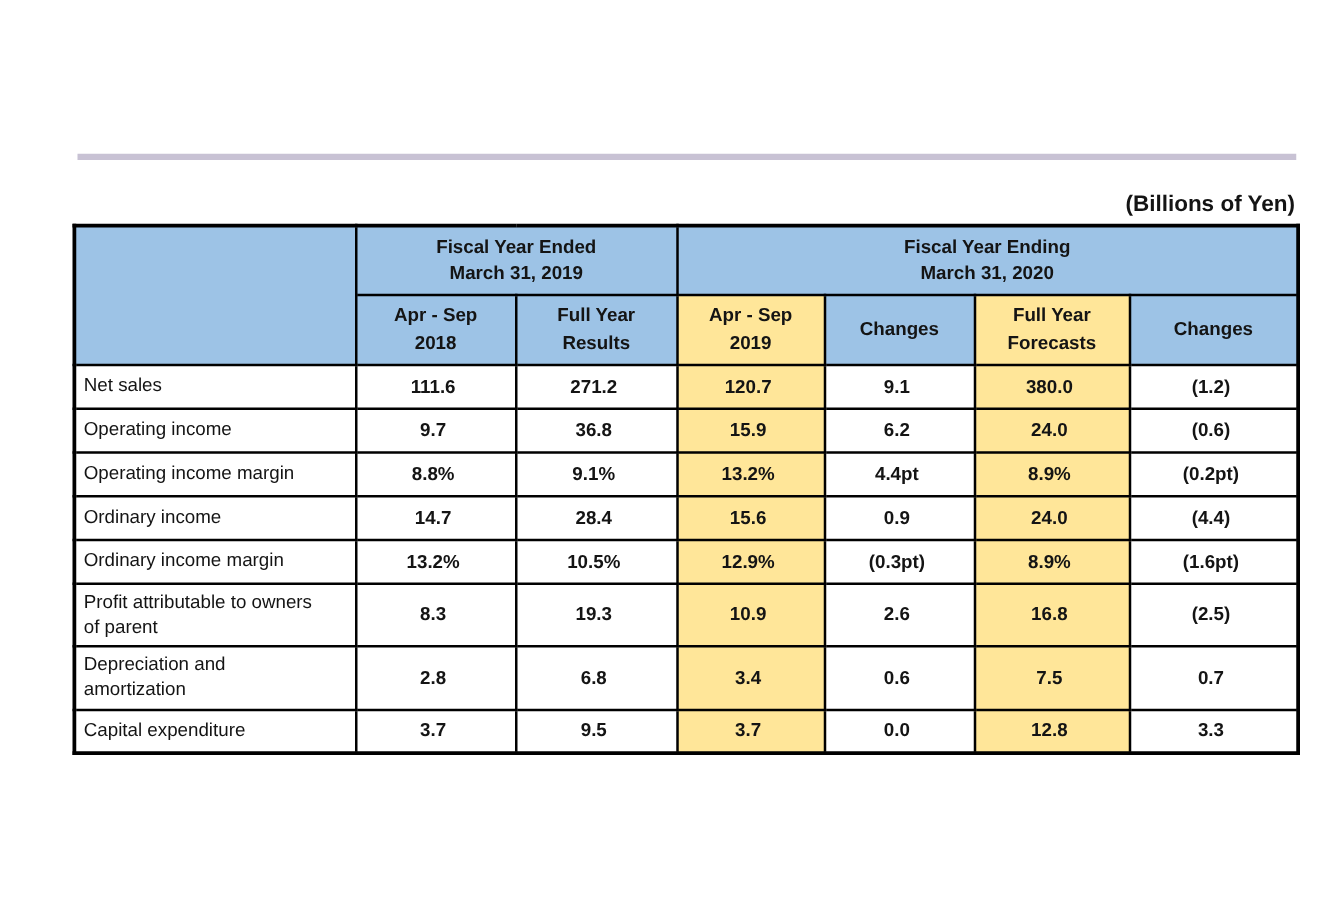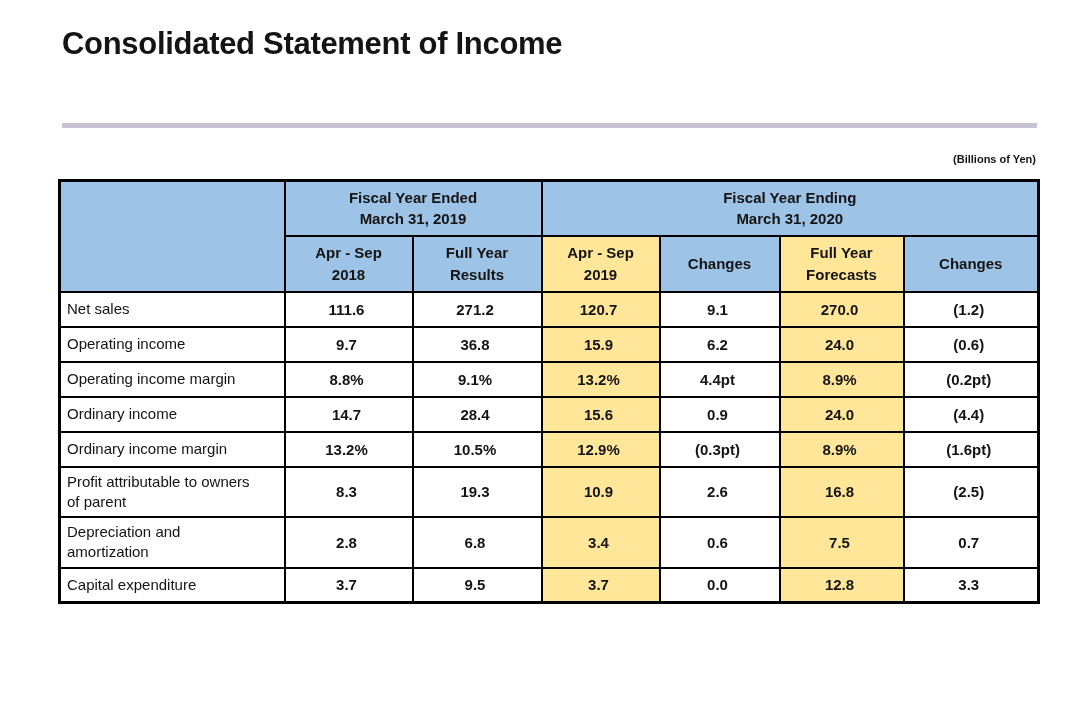--- a/index.html
+++ b/index.html
@@ -19,21 +19,21 @@
     font-size:31px; font-weight:bold; color:#141414;
     line-height:43px; letter-spacing:-0.3px;
   }
   .title-rule {
     position:absolute; left:62px; top:123px;
     width:975px; height:5px;
     background:#c8c2d4;
   }
   .units-note {
     position:absolute; top:153px; right:30px;
-    font-size:11px; font-weight:bold; color:#141414;
+    font-size:18px; font-weight:bold; color:#141414;
   }
   table.fin {
     position:absolute; left:58px; top:179px;
     width:979px;
     border-collapse:collapse;
     table-layout:fixed;
     border:3px solid #000;
   }
   table.fin th, table.fin td {
     border:2px solid #000;
@@ -69,21 +69,20 @@
   }
   td.val.hl { background:#ffe699;margin-left:48px; }
   .hline { display:block; }
 </style>
 </head>
 <body>
 
 <div class="page">
 
   <div class="title">
-    <span class="hline">Consolidated Statement of Income</span>
   </div>
 
   <div class="title-rule"></div>
 
   <div class="units-note">(Billions of Yen)</div>
 
   <table class="fin">
     <colgroup>
       <col style="width:225px">
       <col style="width:128px">
@@ -131,21 +130,21 @@
         <span class="hline">Changes</span>
       </th>
     </tr>
 
     <tr class="data-row">
       <td class="rowlabel">Net sales</td>
       <td class="val">111.6</td>
       <td class="val">271.2</td>
       <td class="val hl">120.7</td>
       <td class="val">9.1</td>
-      <td class="val hl">270.0</td>
+      <td class="val hl">380.0</td>
       <td class="val">(1.2)</td>
     </tr>
 
     <tr class="data-row">
       <td class="rowlabel">Operating income</td>
       <td class="val">9.7</td>
       <td class="val">36.8</td>
       <td class="val hl">15.9</td>
       <td class="val">6.2</td>
       <td class="val hl">24.0</td>

